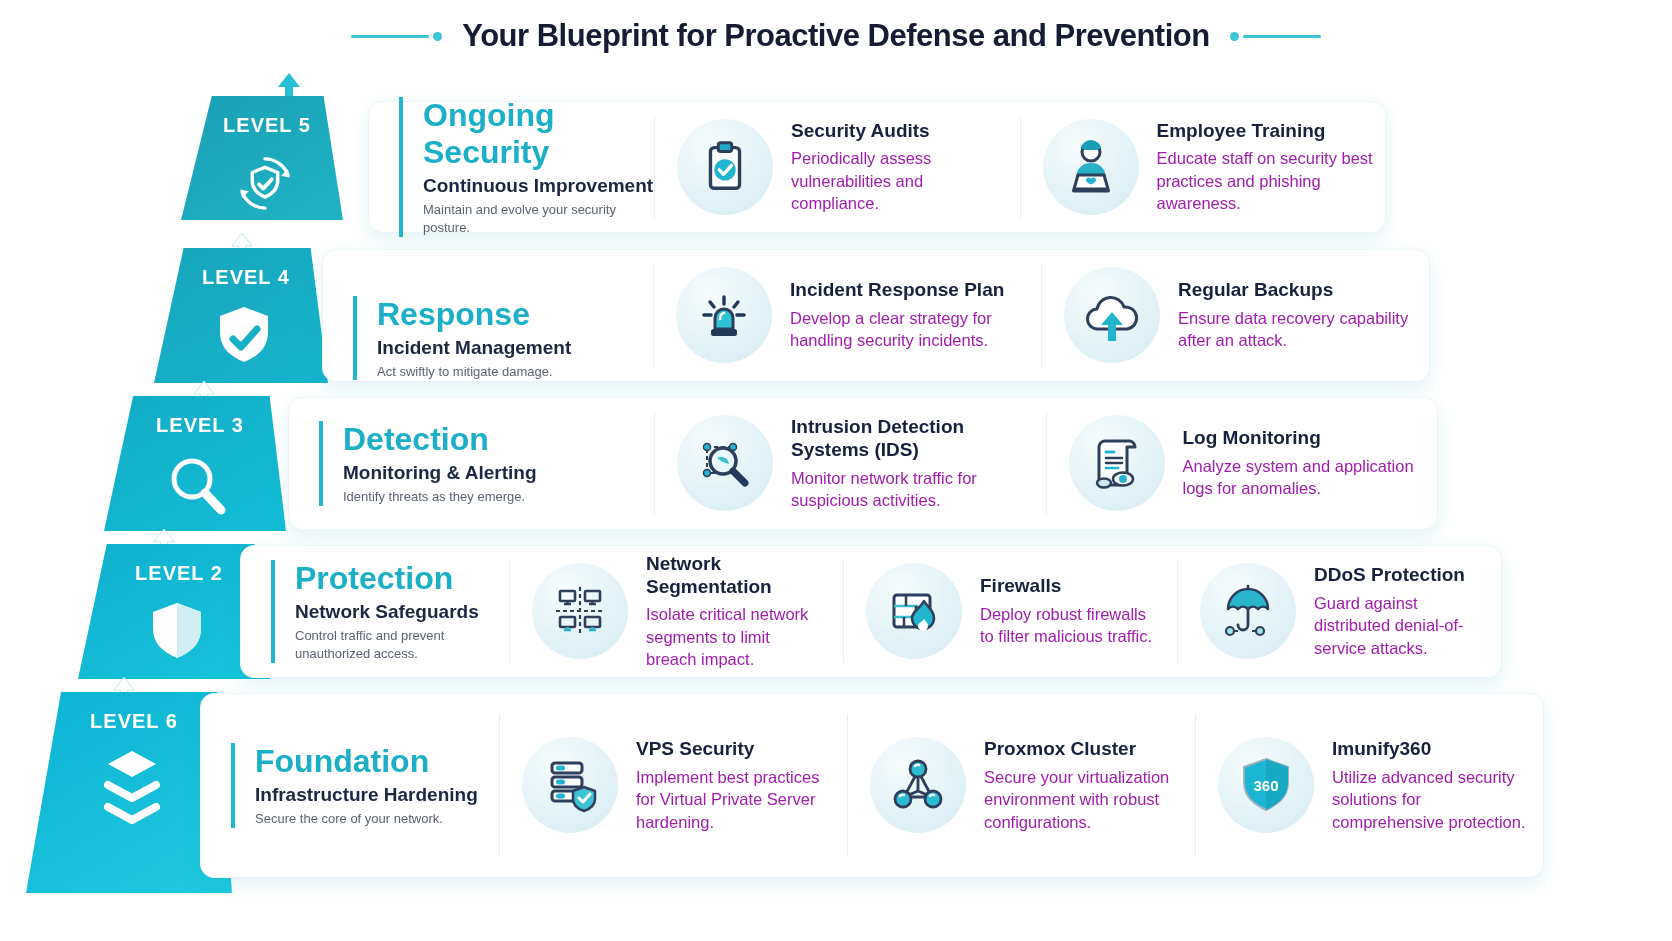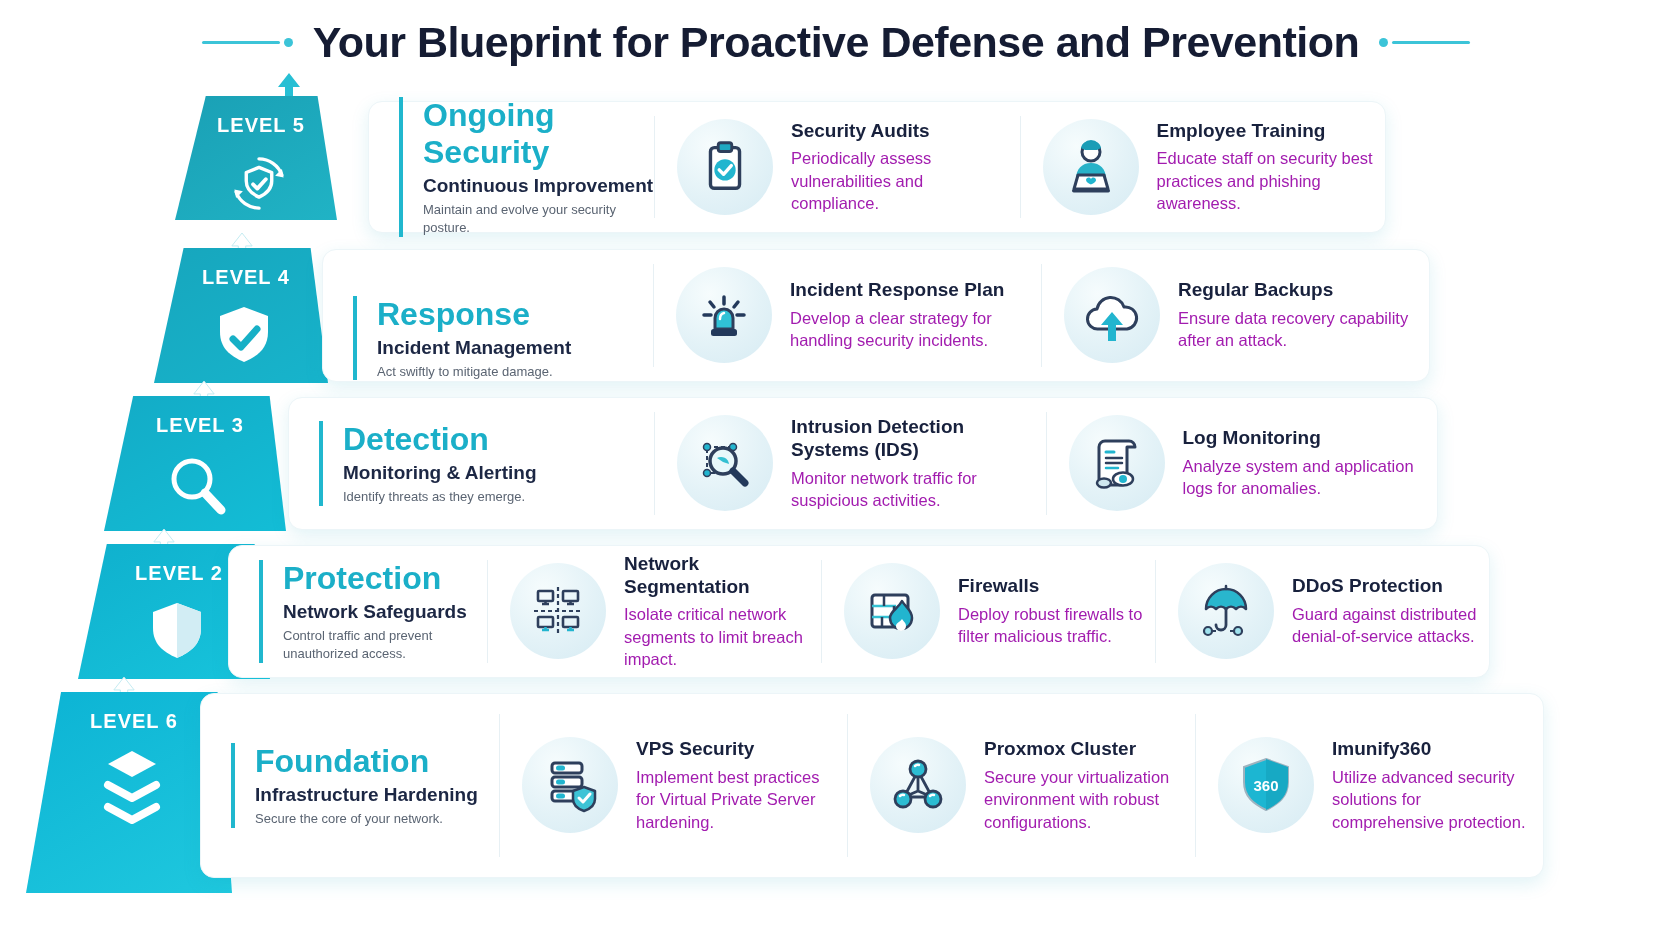--- a/index.html
+++ b/index.html
@@ -2,53 +2,53 @@
 <html><head>
 <meta charset="utf-8">
 <style>
   * { margin:0; padding:0; box-sizing:border-box; }
   html,body { background:#ffffff; }
   body { font-family:"Liberation Sans", sans-serif; }
   .canvas { position:relative; width:1672px; height:941px; background:#ffffff; overflow:hidden; }
 
   
   .title-wrap { position:absolute; top:18px; left:0; width:100%; display:flex; align-items:center; justify-content:center; gap:16px; }
-  .title { font-size:43px; font-weight:800; color:#151c33; letter-spacing:-0.5px; }
+  .title { font-size:31px; font-weight:800; color:#151c33; letter-spacing:-0.5px; }
   .deco { display:flex; align-items:center; }
   .deco .line { width:78px; height:3px; background:#3cc4d8; border-radius:2px; }
   .deco .dot { width:9px; height:9px; border-radius:50%; background:#3cc4d8; margin:0 4px; }
 
   
   .seg { position:absolute; color:#fff; }
   .seg-shape { position:absolute; inset:0; }
   .seg-inner { position:absolute; inset:0; display:flex; flex-direction:column; align-items:center; padding-top:18px; }
   .seg-badge { font-size:20px; font-weight:700; letter-spacing:1px; color:#fff; margin-left:10px; }
   .seg-icon { margin-top:10px; margin-left:6px; }
 
-  .seg5 { left:175px; top:96px;  width:162px; height:124px; }
+  .seg5 { left:181px; top:96px;  width:162px; height:124px; }
   .seg4 { left:154px; top:248px; width:174px; height:135px; }
   .seg3 { left:104px; top:396px; width:182px; height:135px; }
   .seg2 { left:78px;  top:544px; width:192px; height:135px; }
   .seg1 { left:26px;  top:692px; width:206px; height:201px; }
 
   .seg5 .seg-shape { background:linear-gradient(150deg,#1aa0b5,#20b3c5); clip-path:polygon(19% 0,88% 0,100% 100%,0 100%); }
   .seg4 .seg-shape { background:linear-gradient(150deg,#17a6bd,#17b4cc); clip-path:polygon(17% 0,90% 0,100% 100%,0 100%); }
   .seg3 .seg-shape { background:linear-gradient(150deg,#13abc6,#13bdd6); clip-path:polygon(16% 0,91% 0,100% 100%,0 100%); }
   .seg2 .seg-shape { background:linear-gradient(150deg,#0fb0cd,#17c4dc); clip-path:polygon(15% 0,92% 0,100% 100%,0 100%); }
   .seg1 .seg-shape { background:linear-gradient(150deg,#0cb3d4,#1fc8de); clip-path:polygon(17% 0,93% 0,100% 100%,0 100%); }
 
   .arrow { position:absolute; }
 
   
   .row { position:absolute; background:#ffffff; border:1px solid #ecf5f8; border-radius:14px;
          box-shadow:0 6px 18px rgba(23,162,184,0.13); display:flex; align-items:center; }
   .row5 { left:368px; top:101px; width:1018px; height:132px; }
   .row4 { left:322px; top:249px; width:1108px; height:133px; }
   .row3 { left:288px; top:397px; width:1150px; height:133px; }
-  .row2 { left:228px; top:545px; width:1262px; height:133px; }
+  .row2 { left:240px; top:545px; width:1262px; height:133px;gap:10px; }
   .row1 { left:200px; top:693px; width:1344px; height:185px; }
 
   .cat { flex:0 0 auto; padding-left:20px; margin-left:30px; border-left:4px solid #20b7ce; }
   .row5 .cat { width:255px; } .row4 .cat { width:300px;margin-top:45px; } .row3 .cat { width:335px; }
   .row2 .cat { width:228px; } .row1 .cat { width:268px; }
   .cat-title { font-size:32px; font-weight:800; color:#1bafc8; margin-bottom:4px; }
   .cat-sub   { font-size:19px; font-weight:700; color:#1c2744; margin-bottom:4px; }
   .cat-desc  { font-size:13px; color:#5a6472; line-height:1.35; max-width:200px; }
 
   .item { flex:1 1 0; display:flex; align-items:center; gap:18px; padding:0 10px 0 22px; border-left:1px solid #e7f0f4; height:78%; }

